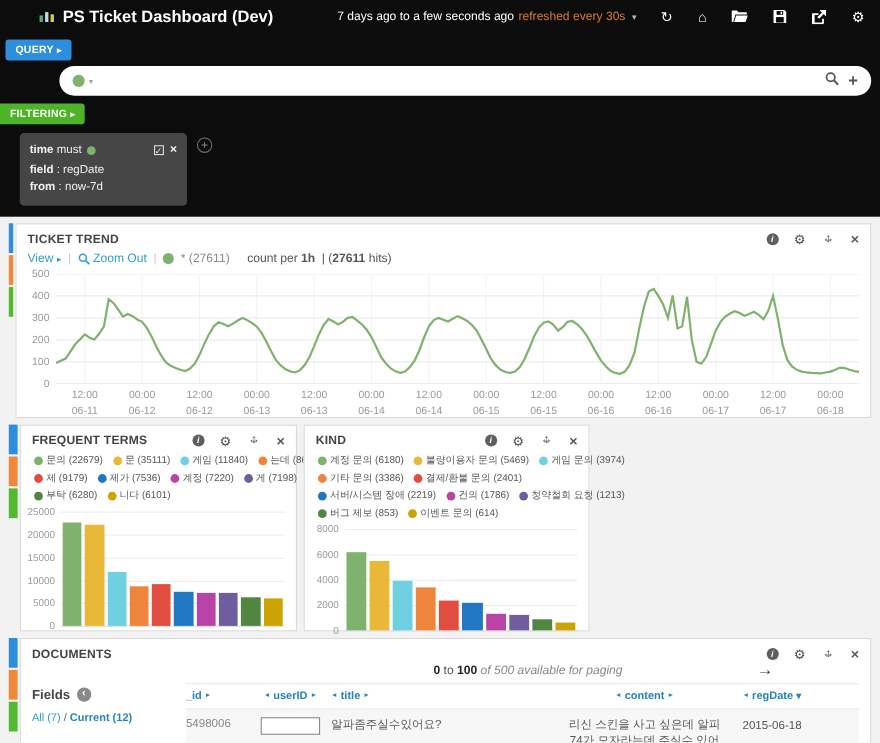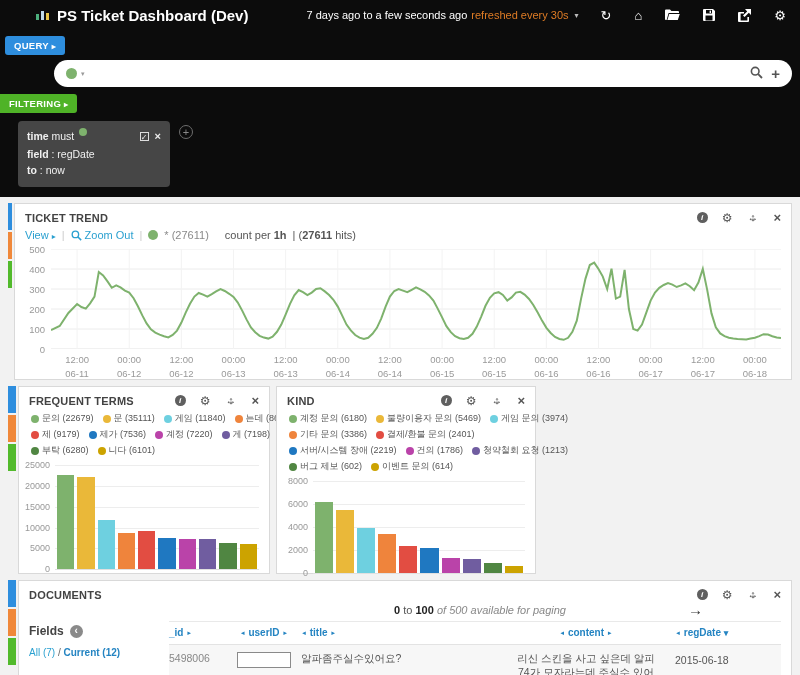--- a/index.html
+++ b/index.html
@@ -28,21 +28,21 @@
   .btn-filtering { background:#4fb327; border-radius:0 3px 3px 0; margin:7px 0 0 0; }
   .searchpill { margin:5px 8px 0 54px; height:27px; background:#fff; border-radius:15px;
                 display:flex; align-items:center; padding:0 12px; }
   .q-dot { width:11px; height:11px; border-radius:50%; background:#7EB26D; }
   .q-caret { font-size:7px; color:#999; margin-left:4px; }
   .pill-right { margin-left:auto; display:flex; align-items:center; gap:8px; color:#555; }
   .q-plus { font-size:15px; color:#555; font-weight:bold; line-height:1; }
   .filterzone { display:flex; align-items:flex-start; margin:8px 0 0 18px; }
   .fcard { width:152px; background:#464646; border-radius:4px; padding:7px 9px 8px;
            color:#f0f0f0; font-size:10.5px; line-height:1.6; }
-  .fcard-top { display:flex; }
+  .fcard-top { display:flex; align-items:center; }
   .fcard b { font-weight:bold; }
   .f-dot { width:8px; height:8px; border-radius:50%; background:#7EB26D; display:inline-block; margin-left:5px; }
   .fcard-icons { margin-left:auto; display:flex; gap:6px; align-items:center; }
   .f-check { width:9px; height:9px; border:1px solid #ddd; font-size:8px; line-height:9px; text-align:center; color:#eee; }
   .f-x { color:#eee; font-size:11px; font-weight:bold; }
   .addfilter { margin:4px 0 0 9px; width:14px; height:14px; border:1px solid #6e6e6e; border-radius:50%;
                color:#8a8a8a; font-size:11px; line-height:12px; text-align:center; }
   
   .rows { padding:0 8px; }
   .row { display:flex; margin-top:6px; align-items:stretch; }
@@ -181,21 +181,21 @@
       <div class="fcard-top">
         <span><b>time</b>
         <span>must</span></span>
         <span class="f-dot"></span>
         <span class="fcard-icons">
           <span class="f-check">✓</span>
           <span class="f-x">×</span>
         </span>
       </div>
       <div><b>field</b> <span>: regDate</span></div>
-      <div><b>to</b> <span>: now</span></div>
+      <div><b>from</b> <span>: now-7d</span></div>
     </div>
     <span class="addfilter">+</span>
   </div>
 </div>
 
 <div class="rows">
 
   <div class="row">
     <div class="rowtabs">
       <span class="rowtab tab-blue"></span>
@@ -467,21 +467,21 @@
               <div>건의 (1786)</div>
             </div>
             <div class="legend-item">
               <div class="legend-dot" style="background: rgb(112, 93, 160);"></div>
               <div>청약철회 요청 (1213)</div>
             </div>
           </div>
           <div class="legend-row">
             <div class="legend-item">
               <div class="legend-dot" style="background: rgb(80, 134, 66);"></div>
-              <div>버그 제보 (602)</div>
+              <div>버그 제보 (853)</div>
             </div>
             <div class="legend-item">
               <div class="legend-dot" style="background: rgb(204, 163, 0);"></div>
               <div>이벤트 문의 (614)</div>
             </div>
           </div>
         </div>
       <div class="barchart">
         <div class="bar-yaxis" id="kind-yaxis" style="height:92px">
             <div style="top: -5px;">8000</div>

